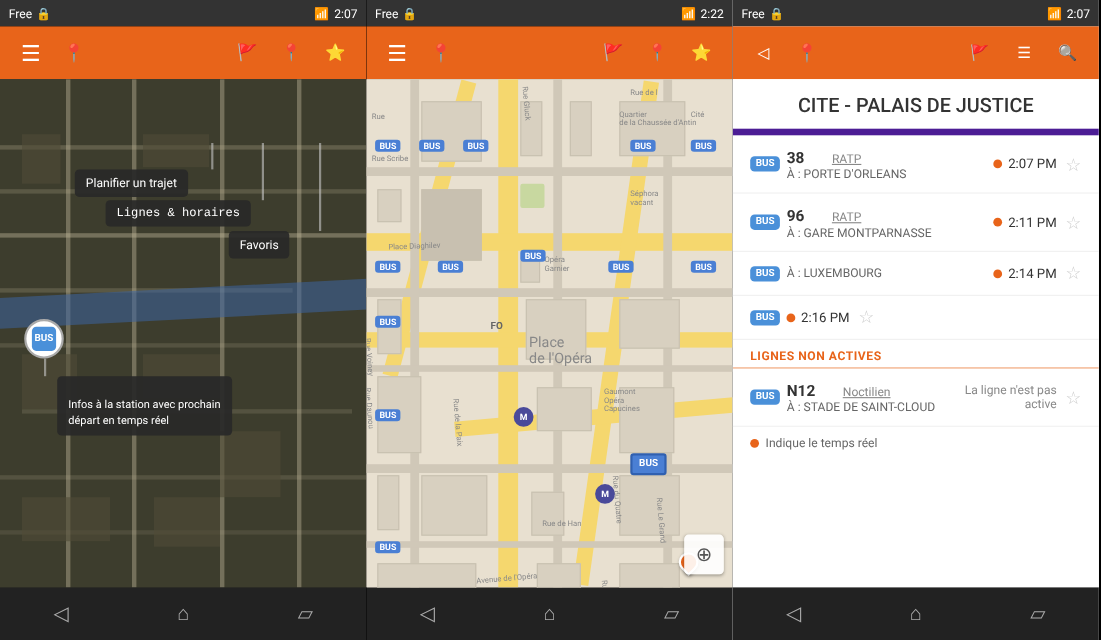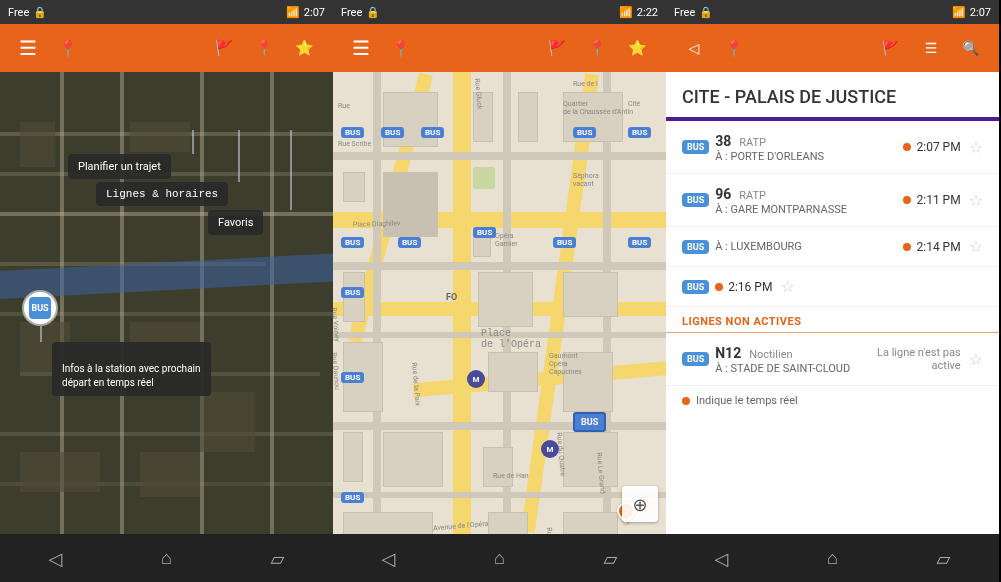--- a/index.html
+++ b/index.html
@@ -154,21 +154,22 @@
       flex: 1;
       overflow-y: auto;
       background: #fff;
       padding: 0;
     }
     .stop-title {
       font-size: 18px;
       font-weight: 500;
       color: #333;
       padding: 14px 16px 10px;
-      border-bottom: 4px solid #4c1d95;
+      border-bottom: 6px solid #4c1d95;
+      text-align: center;
     }
     .section-header {
       font-size: 11px;
       font-weight: bold;
       color: #E8641A;
       padding: 8px 16px 4px;
       letter-spacing: 0.5px;
       border-bottom: 1px solid #f0a070;
     }
     .bus-line-row {
@@ -191,21 +192,22 @@
       flex: 1;
     }
     .bus-line-number {
       font-size: 14px;
       font-weight: bold;
       color: #333;
     }
     .bus-line-operator {
       font-size: 11px;
       color: #888;
-      margin-left: 4px;
+      margin-left: 21px;
+      text-decoration: underline;
     }
     .bus-line-dest {
       font-size: 11px;
       color: #666;
     }
     .bus-line-time {
       display: flex;
       align-items: center;
       gap: 5px;
       margin-right: 8px;
@@ -484,21 +486,21 @@
     <div class="map2-green" style="top:95px; left:140px; width:22px; height:22px; border-radius:2px;"></div>
 
     <div style="position:absolute; top:8px; left:240px; font-size:7px; color:#888; white-space:nowrap; transform:rotate(0deg);">Rue de l</div>
     <div style="position:absolute; top:30px; left:5px; font-size:7px; color:#888; white-space:nowrap;">Rue</div>
     <div style="position:absolute; top:68px; left:5px; font-size:7px; color:#888; white-space:nowrap;">Rue Scribe</div>
     <div style="position:absolute; top:148px; left:20px; font-size:7px; color:#888; white-space:nowrap; transform:rotate(-2deg);">Place Diaghilev</div>
     <div style="position:absolute; top:280px; left:5px; font-size:7px; color:#888; white-space:nowrap; transform:rotate(85deg); transform-origin:0 0;">Rue Daunou</div>
     <div style="position:absolute; top:290px; left:85px; font-size:7px; color:#888; white-space:nowrap; transform:rotate(85deg); transform-origin:0 0;">Rue de la Paix</div>
     <div style="position:absolute; top:235px; left:5px; font-size:7px; color:#888; white-space:nowrap; transform:rotate(85deg); transform-origin:0 0;">Rue Voiney</div>
     <div style="position:absolute; top:160px; left:162px; font-size:7px; color:#888;">Opéra<br>Garnier</div>
-    <div style="position:absolute; top:256px; left:148px; font-size:10px; color:#888;font-family:Liberation Mono, monospace;">Place<br>de l'Opéra</div>
+    <div style="position:absolute; top:232px; left:148px; font-size:13px; color:#888;">Place<br>de l'Opéra</div>
     <div style="position:absolute; top:280px; left:216px; font-size:7px; color:#888;">Gaumont<br>Opéra<br>Capucines</div>
     <div style="position:absolute; top:100px; left:240px; font-size:7px; color:#888;">Séphora<br>vacant</div>
     <div style="position:absolute; top:400px; left:160px; font-size:7px; color:#888; white-space:nowrap;">Rue de Han</div>
     <div style="position:absolute; top:360px; left:230px; font-size:7px; color:#888; white-space:nowrap; transform:rotate(85deg); transform-origin:0 0;">Rue du Quatre</div>
     <div style="position:absolute; top:380px; left:270px; font-size:7px; color:#888; white-space:nowrap; transform:rotate(85deg); transform-origin:0 0;">Rue Le Grand</div>
     <div style="position:absolute; top:28px; left:230px; font-size:7px; color:#888; white-space:nowrap;">Quartier<br>de la Chaussée d'Antin</div>
     <div style="position:absolute; top:28px; left:295px; font-size:7px; color:#888; white-space:nowrap;">Cité</div>
     <div style="position:absolute; top:6px; left:148px; font-size:7px; color:#888; white-space:nowrap; transform:rotate(85deg); transform-origin:0 0;">Rue Gluck</div>
     <div style="position:absolute; top:450px; left:100px; font-size:7px; color:#888; white-space:nowrap; transform:rotate(-5deg);">Avenue de l'Opéra</div>
     <div style="position:absolute; top:455px; left:220px; font-size:7px; color:#888; white-space:nowrap; transform:rotate(85deg); transform-origin:0 0;">Rue d'Artin</div>

